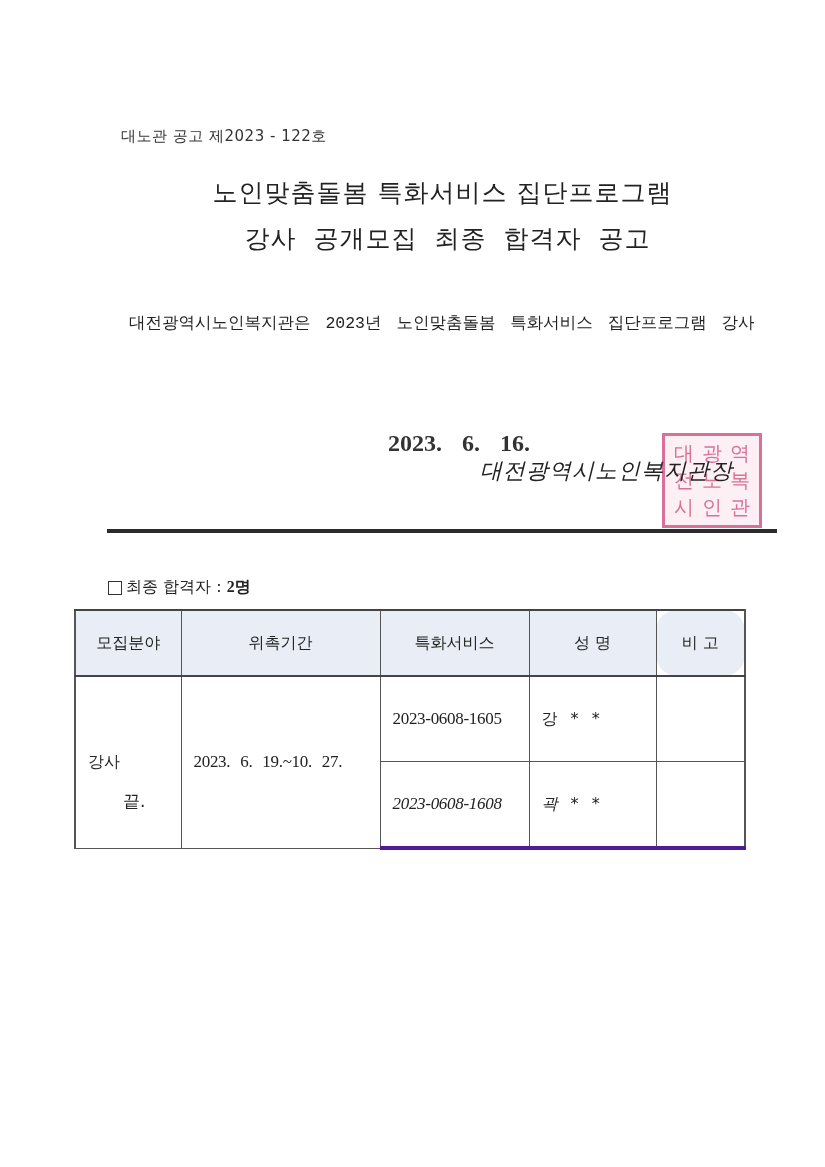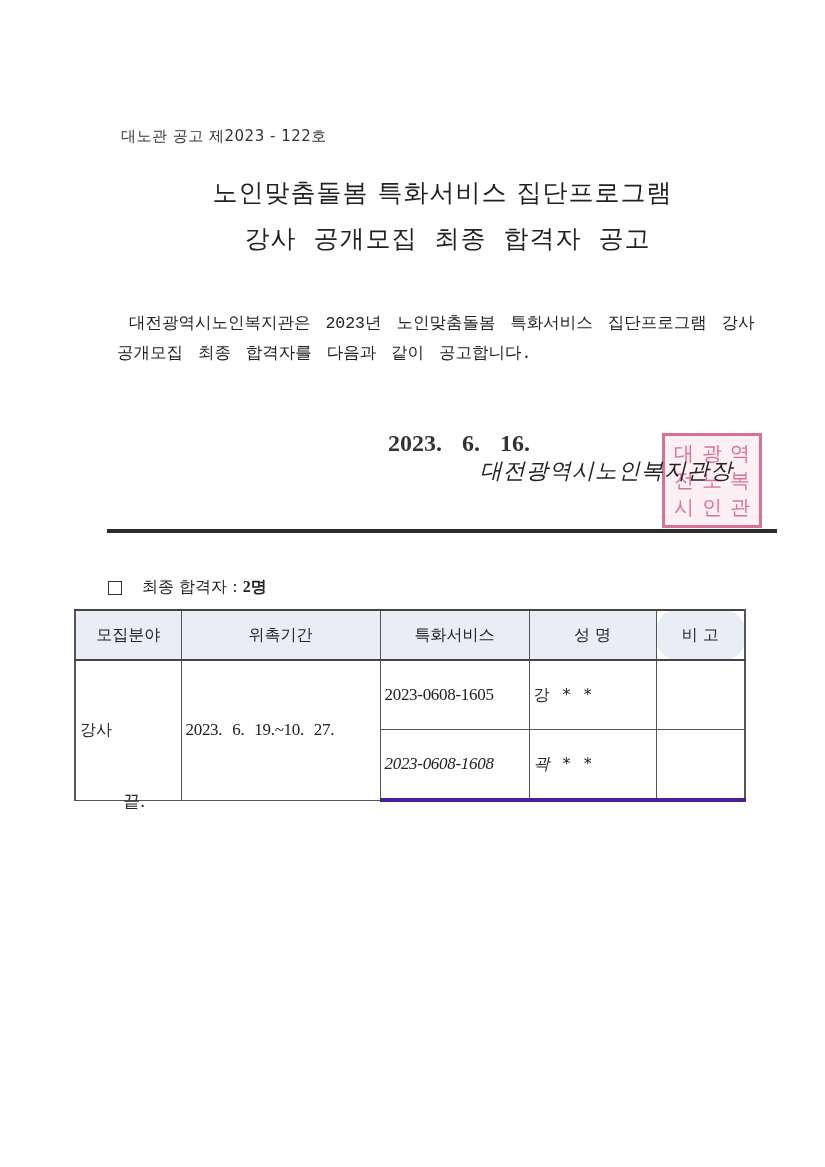--- a/index.html
+++ b/index.html
@@ -92,21 +92,21 @@
     background: #2b2b2b;
   }
 
   .section-label {
     left: 73px; top: 577px;
     font-family: "DejaVu Sans", "Liberation Sans", sans-serif;
     font-size: 16px;
     color: #222;
     display: flex;
     align-items: center;
-    gap: 20px;
+    gap: 4px;
   }
   .section-label .checkbox {
     width: 12px; height: 12px;
     border: 1.5px solid #333;
     display: inline-block;
   }
   .section-label .count {
     font-family: "Liberation Serif", "DejaVu Serif", serif;
     font-weight: bold;
   }
@@ -116,21 +116,21 @@
     left: 74px; top: 609px;
     width: 670px;
     border-collapse: collapse;
     table-layout: fixed;
     font-family: "DejaVu Sans", "Liberation Sans", sans-serif;
     color: #222;
   }
   table.result th, table.result td {
     border: 1px solid #555;
     vertical-align: middle;
-    padding: 4px;
+    padding: 12px;
   }
   table.result thead th {
     background: #e9edf5;
     height: 40px;
     font-weight: normal;
     font-size: 16px;
     border-top: 2px solid #444;
     border-bottom: 2px solid #444;
   }
   table.result tbody td {
@@ -158,21 +158,20 @@
 </head>
 <body>
 
 <div class="abs doc-number">대노관 공고 제2023 - 122호</div>
 
 <div class="abs title-line title-line-1">노인맞춤돌봄 특화서비스 집단프로그램</div>
 <div class="abs title-line title-line-2">강사 공개모집 최종 합격자 공고</div>
 
 <div class="abs body-text">
   <div class="indent">대전광역시노인복지관은 2023년 노인맞춤돌봄 특화서비스 집단프로그램 강사</div>
-  <div>공개모집 최종 합격자를 다음과 같이 공고합니다.</div>
 </div>
 
 <div class="abs date">2023. 6. 16.</div>
 
 <div class="abs stamp">
   <span class="stamp-char">대</span>
   <span class="stamp-char">광</span>
   <span class="stamp-char">역</span>
   <span class="stamp-char">전</span>
   <span class="stamp-char">노</span>

